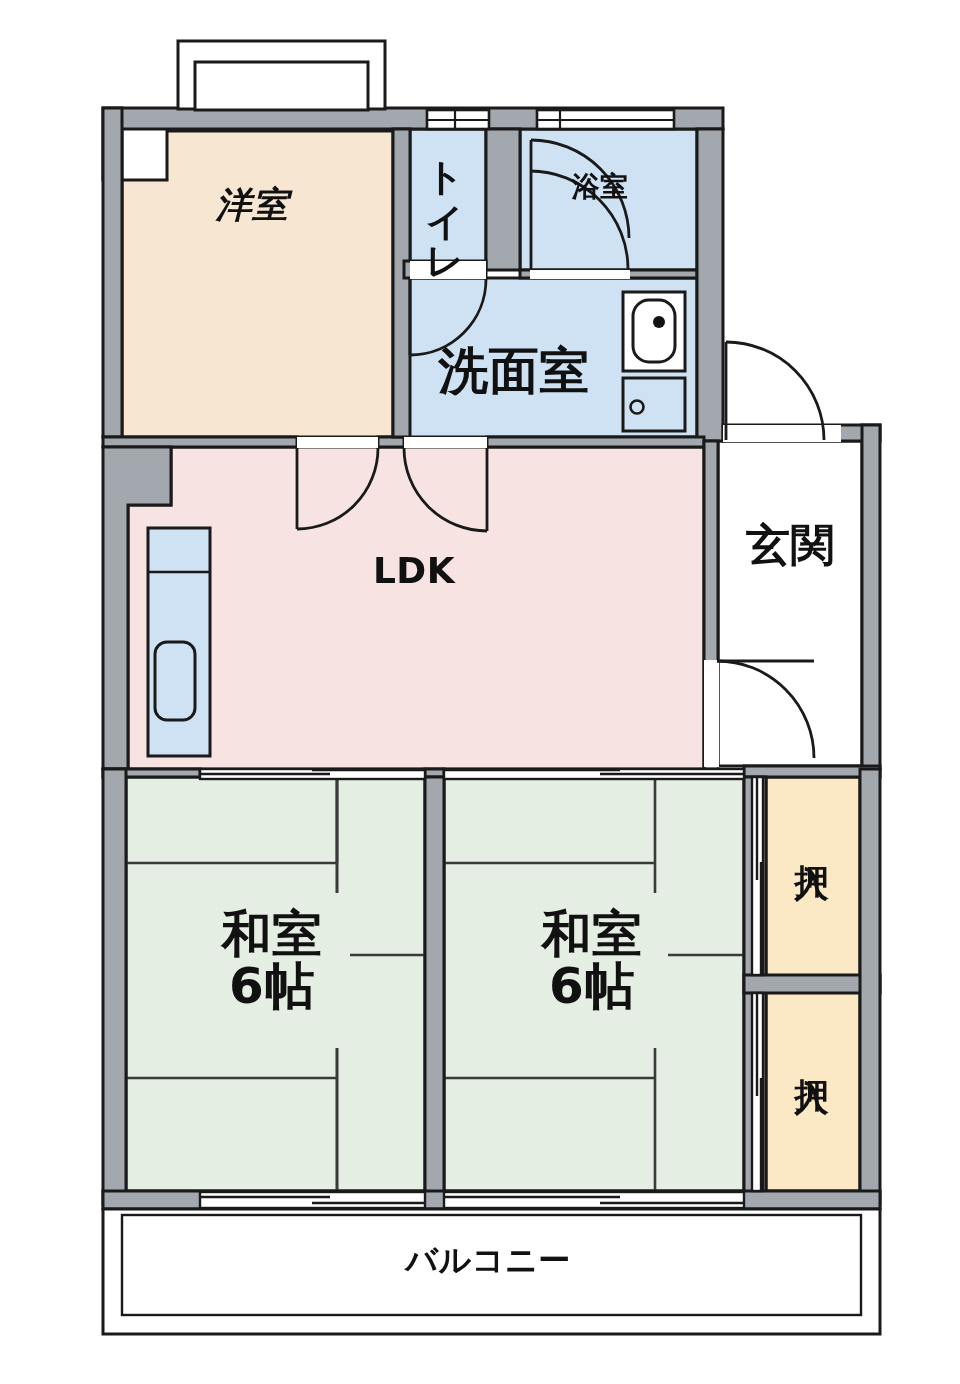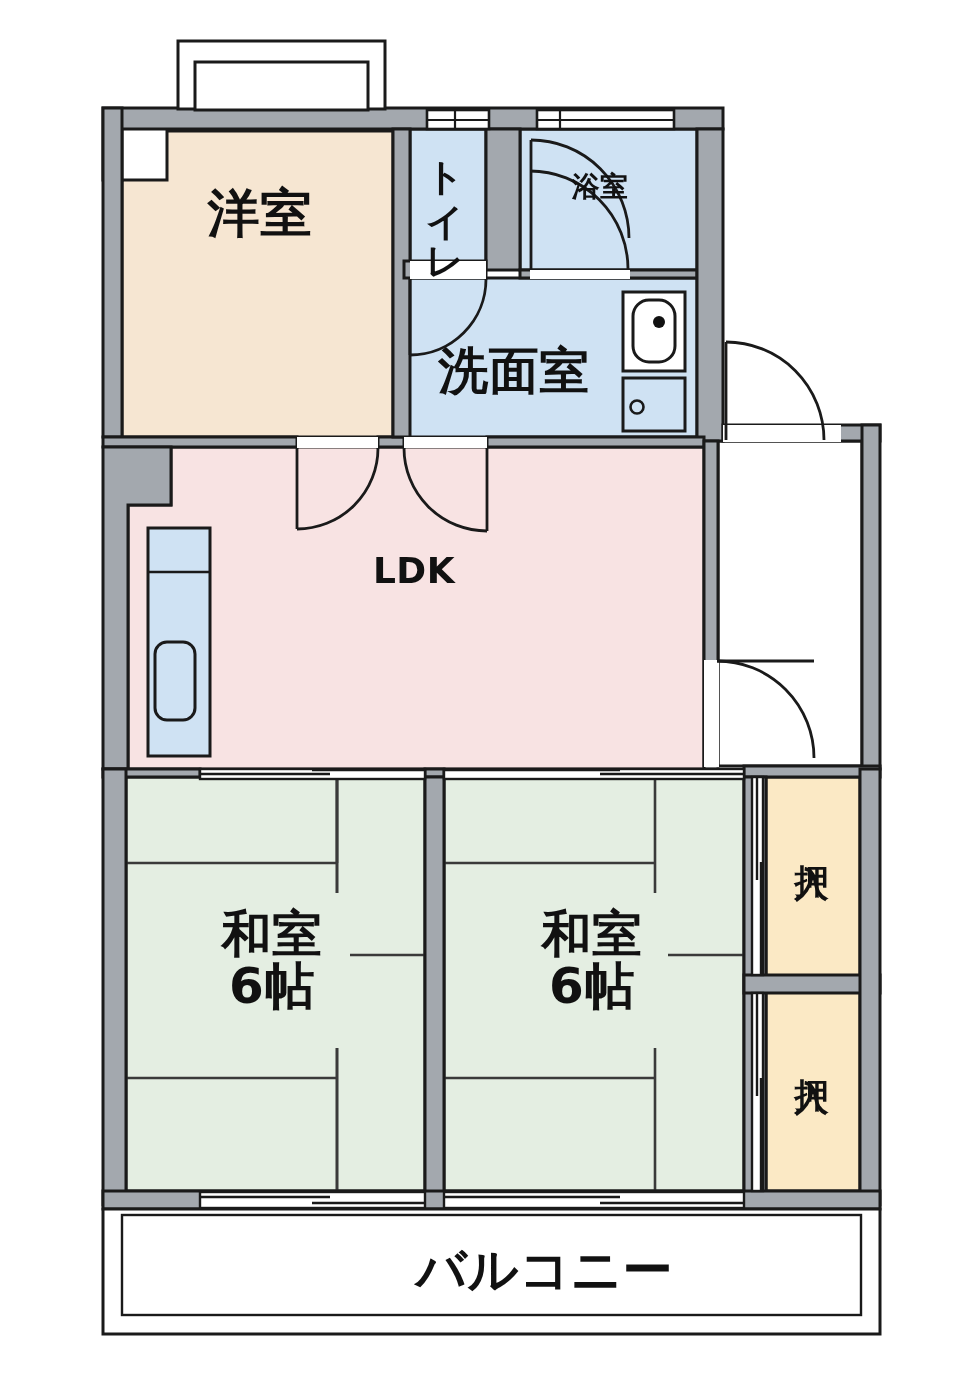--- a/index.html
+++ b/index.html
@@ -233,56 +233,59 @@
       <line x1="600" y1="1203" x2="744" y2="1203" stroke-width="2.4"></line>
     </g>
 
     <g>
       <rect x="103" y="1209" width="777" height="125" fill="#ffffff" stroke="#1a1a1a" stroke-width="3"></rect>
       <rect x="122" y="1215" width="739" height="100" fill="#ffffff" stroke="#1a1a1a" stroke-width="2.4"></rect>
     </g>
 
   </svg>
 
-  <div class="lbl two-line" style="left:120px; top:186px; width:280px; font-size:52px;">
+  <div class="lbl two-line" style="left:112px; top:186px; width:280px; font-size:36px;font-style:italic;">
     <div>洋室</div>
   </div>
 
   <div class="lbl vert" style="left:426px; top:134px; font-size:38px;">
     <span>トイレ</span>
   </div>
 
   <div class="lbl" style="left:540px; top:172px; width:120px; font-size:28px;">
     <span>浴室</span>
   </div>
 
   <div class="lbl" style="left:424px; top:345px; width:180px; font-size:50px;">
     <span>洗面室</span>
   </div>
 
   <div class="lbl two-line" style="left:274px; top:552px; width:280px; font-size:36px;">
     <div>LDK</div>
   </div>
 
+  <div class="lbl" style="left:723px; top:522px; width:135px; font-size:44px;">
+    <span>玄関</span>
+  </div>
 
   <div class="lbl two-line" style="left:132px; top:908px; width:280px; font-size:50px;">
     <div>和室</div>
     <div>6帖</div>
   </div>
 
   <div class="lbl two-line" style="left:452px; top:908px; width:280px; font-size:50px;">
     <div>和室</div>
     <div>6帖</div>
   </div>
 
   <div class="lbl vert" style="left:795px; top:838px; font-size:34px;">
     <span>押入</span>
   </div>
 
   <div class="lbl vert" style="left:795px; top:1052px; font-size:34px;">
     <span>押入</span>
   </div>
 
-  <div class="lbl" style="left:303px; top:1244px; width:370px; font-size:50px;text-align:right;">
+  <div class="lbl" style="left:303px; top:1244px; width:370px; font-size:32px;">
     <span>バルコニー</span>
   </div>
 
 </div>
 
 </body></html>

